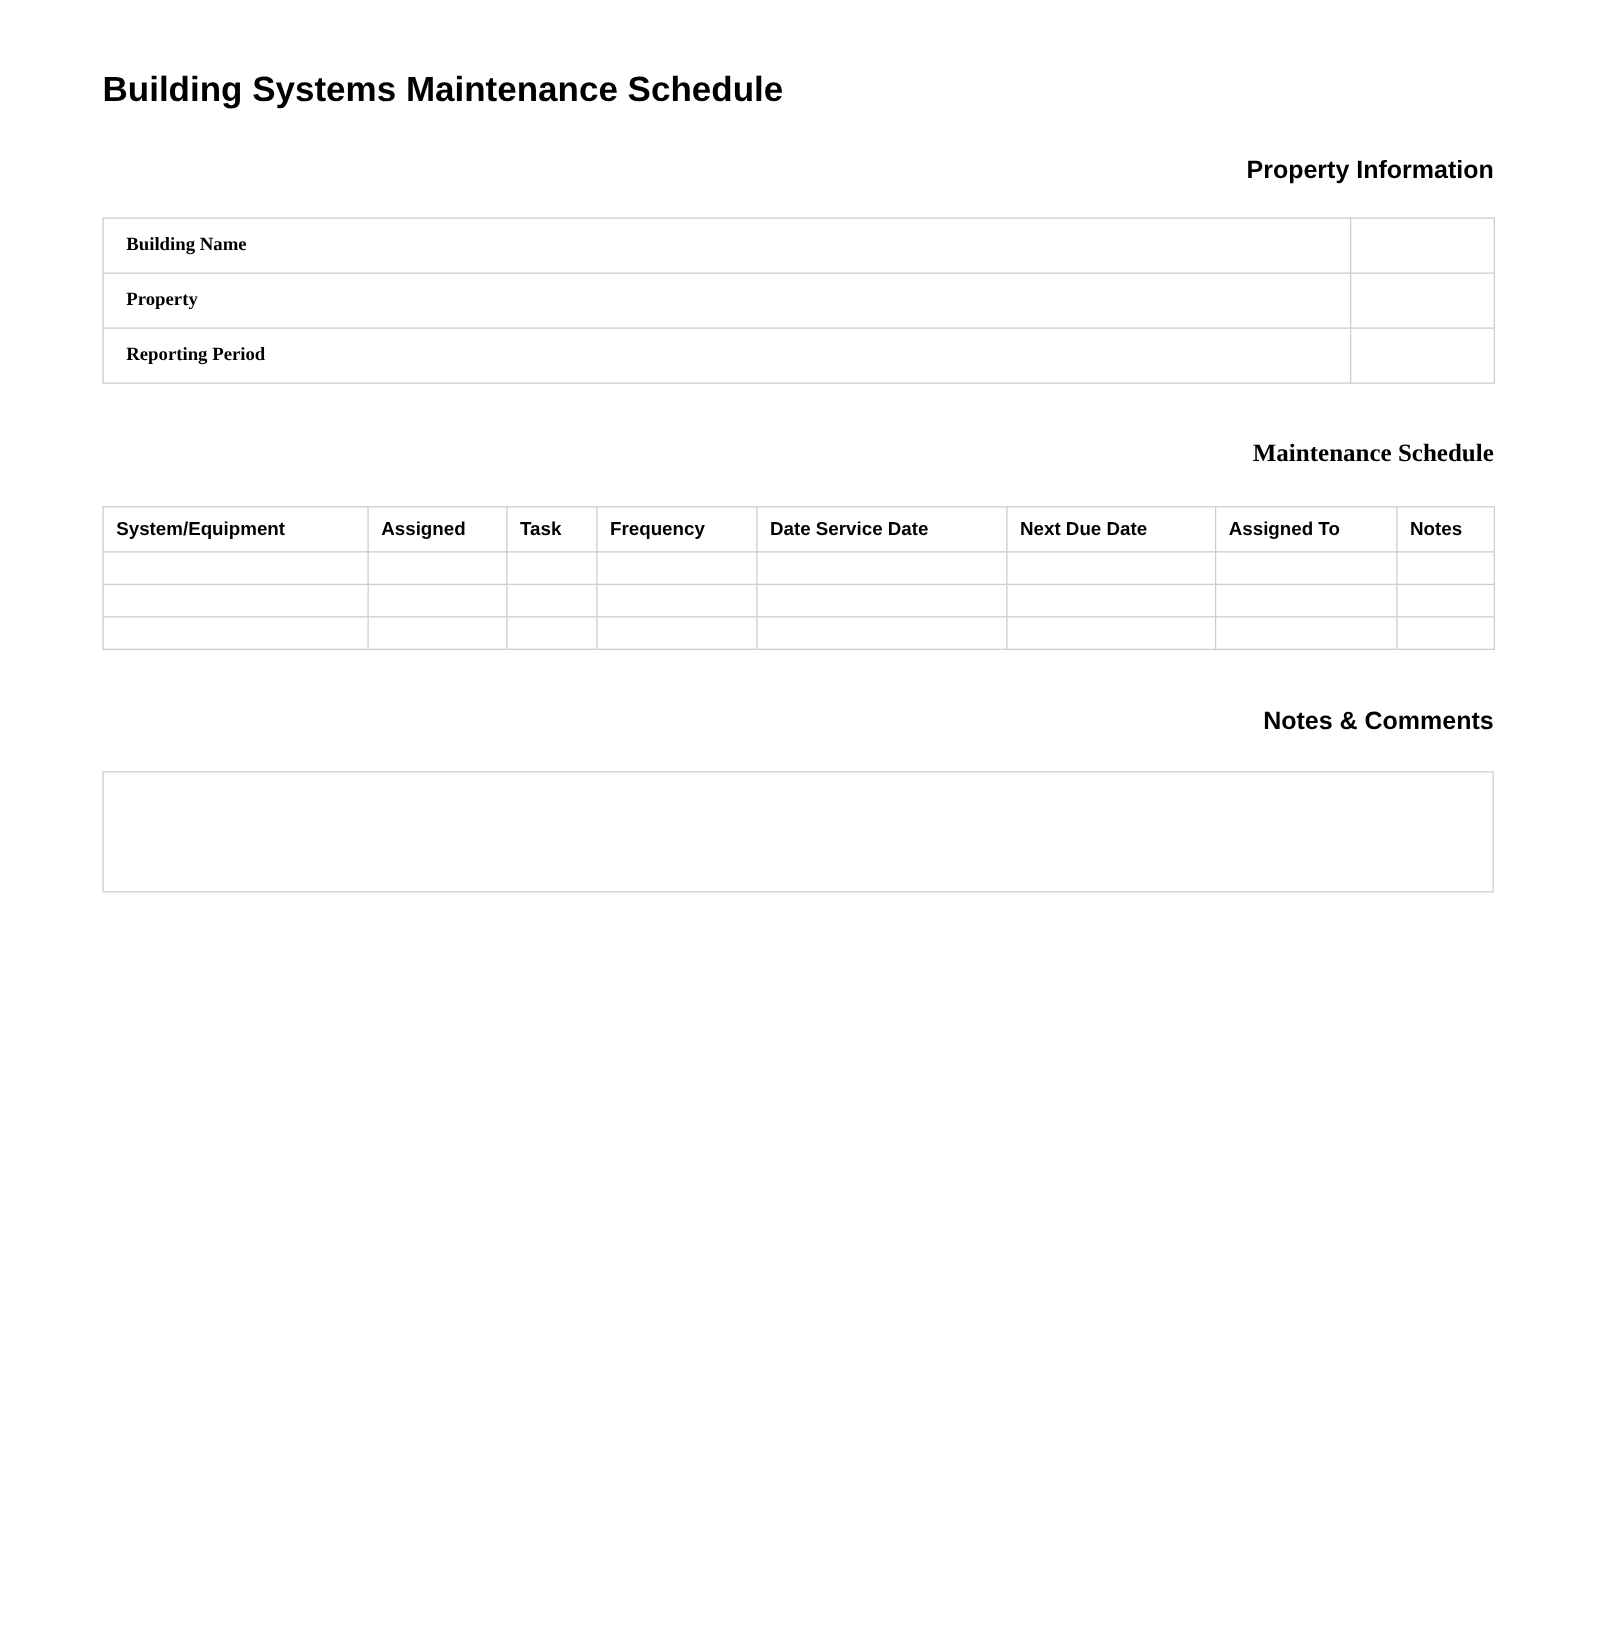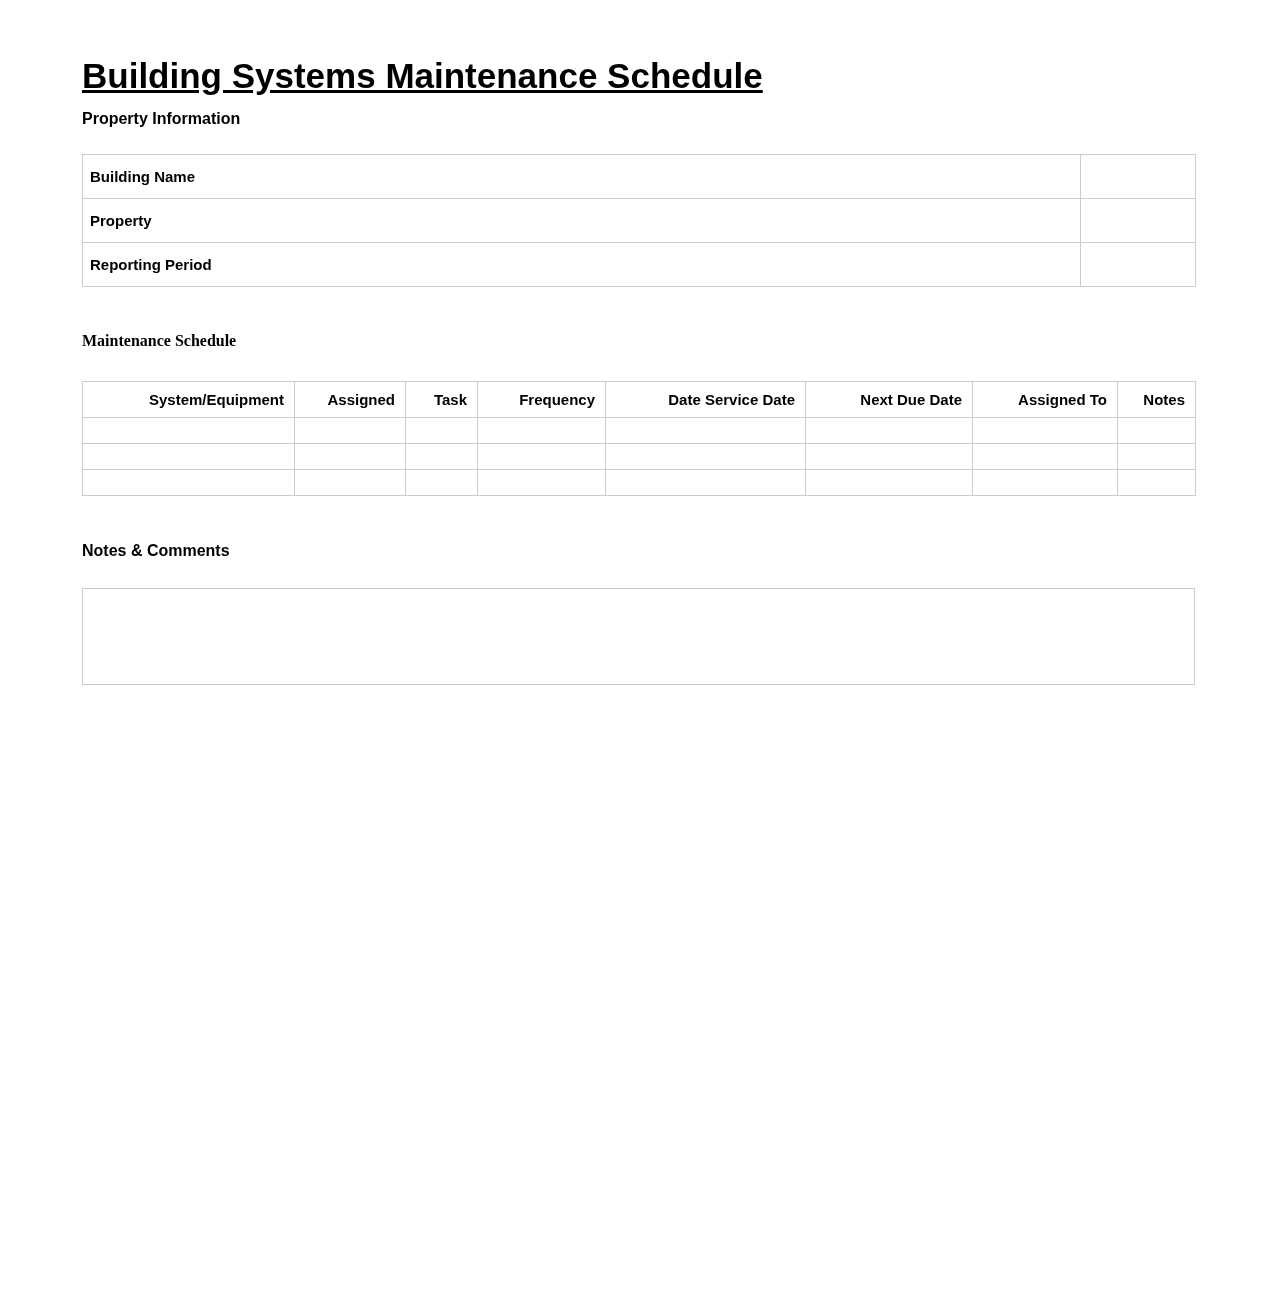--- a/index.html
+++ b/index.html
@@ -10,30 +10,30 @@
     color: #000000;
     font-family: "Liberation Sans", sans-serif;
   }
   .page {
     width: 1278px;
     height: 1300px;
     background: #ffffff;
     padding: 55px 83px 0 82px;
   }
   h1.doc-title {
-    font-size: 35px;
+    font-size: 28px;
     font-weight: bold;
-    margin: 0 0 13px 0;
+    margin: 0 0 36px 0;
     line-height: 1.2;
-    text-decoration: underline;
   }
   h2.section-heading {
-    font-size: 16px;
+    font-size: 20px;
     font-weight: bold;
     line-height: 1.15;
+    text-align: right;
   }
   .h2-property    { margin: 0 0 26px 0; }
   .h2-maintenance { margin: 45px 0 30px 0; font-family: Liberation Serif, serif; }
   .h2-notes       { margin: 46px 0 28px 0; }
 
   table {
     border-collapse: collapse;
     width: 1113px;
     table-layout: fixed;
   }
@@ -42,30 +42,31 @@
     font-size: 15px;
     vertical-align: middle;
     overflow: hidden;
     white-space: nowrap;
   }
 
   
   .property-table td.prop-label {
     width: 998px;
     font-weight: bold;
-    padding: 13px 7px;
+    padding: 13px 18px;
+    font-family: Liberation Serif, serif;
   }
   .property-table td.prop-value {
     width: 115px;
     padding: 13px 10px;
   }
 
   
   .schedule-table th {
-    text-align: right;
+    text-align: left;
     font-weight: bold;
     padding: 9px 10px;
     margin-left: 37px;
   }
   .schedule-table td.empty-cell {
     height: 26px;
     padding: 0 10px;
   }
 
   

